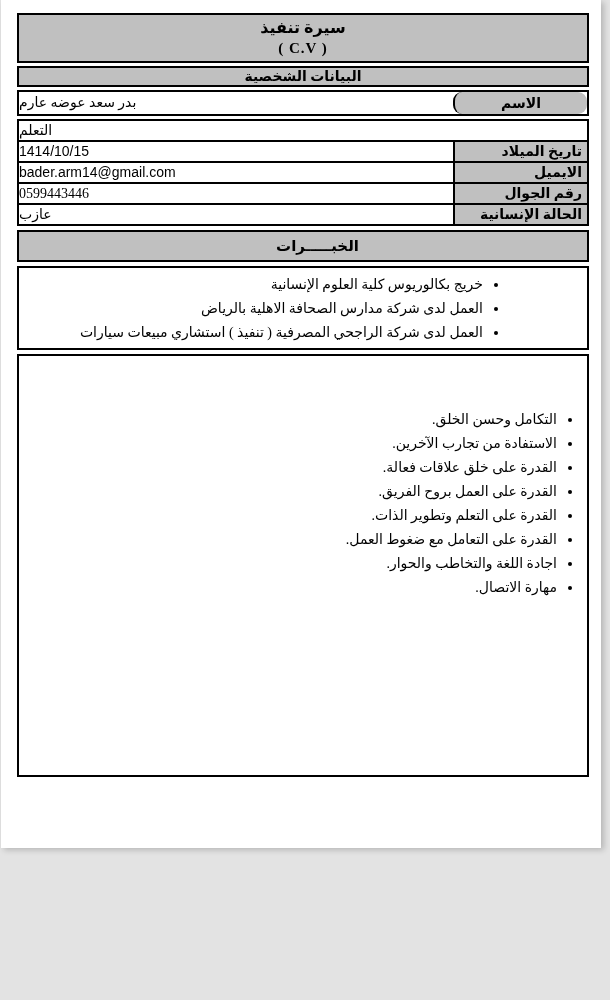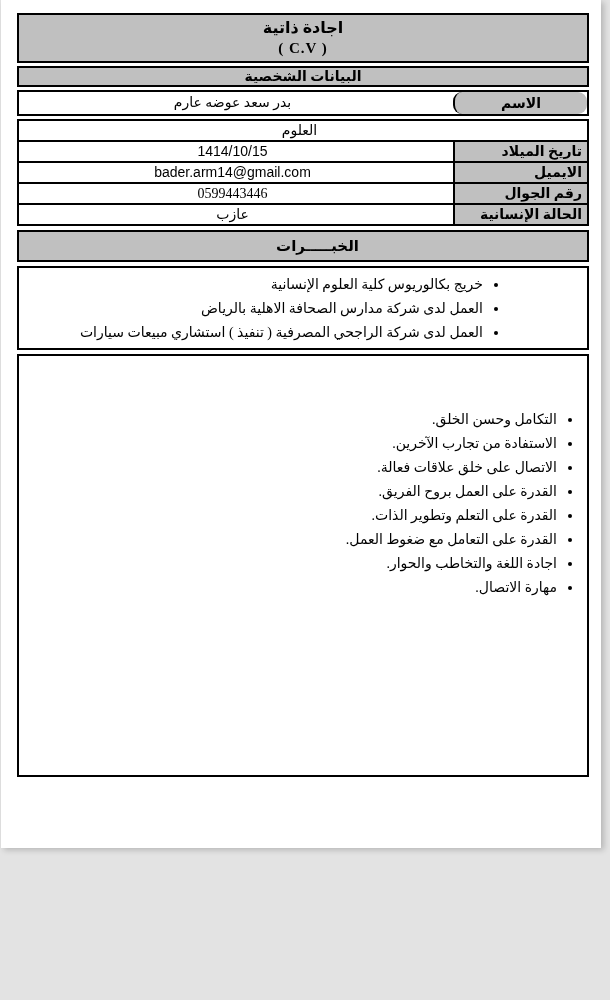--- a/index.html
+++ b/index.html
@@ -36,21 +36,21 @@
   .hdr-exp{height:32px;font-size:15px;margin-bottom:4px;padding-left:29px;}
   .hdr-skills{height:23px;font-size:15px;margin-bottom:4px;}
 
   .name-table{height:26px;margin-bottom:3px;display:flex;}
   .label-cell{
     width:134px;flex:0 0 134px;background:var(--hdr-bg,#c0c0c0);
     border-left:2px solid var(--border,#000);
     font-weight:bold;font-size:14px;box-sizing:border-box;
   }
   .name-table .label-cell{display:flex;align-items:center;justify-content:center;border-radius:9px;}
-  .value-cell{flex:1;text-align:center;padding-right:7px;font-size:14px;overflow:hidden;white-space:nowrap;}
+  .value-cell{flex:1;text-align:left;padding-right:7px;font-size:14px;overflow:hidden;white-space:nowrap;}
   .name-table .value-cell{line-height:22px;}
 
   .info-table{margin-bottom:4px;}
   .info-row{display:flex;height:19px;}
   .info-row + .info-row{border-top:2px solid var(--border,#000);}
   .info-row .label-cell{text-align:right;padding-right:5px;line-height:19px;}
   .info-row .value-cell{line-height:19px;}
   .sans{font-family:"Liberation Sans","DejaVu Sans",sans-serif;font-size:14px;}
 
   .exp-box{height:84px;margin-bottom:4px;padding-top:5px;}
@@ -60,34 +60,34 @@
   ul.exp-list{padding:0 104px 0 0;}
   ul.skills-list{padding:0 30px 0 0;}
 </style>
 </head>
 <body>
 
 <div class="page">
   <div class="content">
 
     <div class="box gray title-box">
-      <div class="title-ar">اجادة ذاتية</div>
+      <div class="title-ar">سيرة تنفيذ</div>
       <div class="title-en" dir="ltr">( C.V )</div>
     </div>
 
     <div class="box gray section-header hdr-personal">البيانات الشخصية</div>
 
     <div class="box name-table">
       <div class="label-cell">الاسم</div>
       <div class="value-cell">بدر سعد عوضه عارم</div>
     </div>
 
     <div class="box info-table">
       <div class="info-row">
-        <div class="value-cell">العلوم</div>
+        <div class="value-cell">التعلم</div>
       </div>
       <div class="info-row">
         <div class="label-cell">تاريخ الميلاد</div>
         <div class="value-cell sans">1414/10/15</div>
       </div>
       <div class="info-row">
         <div class="label-cell">الايميل</div>
         <div class="value-cell sans">bader.arm14@gmail.com</div>
       </div>
       <div class="info-row">
@@ -108,21 +108,21 @@
           <li>العمل لدى شركة مدارس الصحافة الاهلية بالرياض</li>
           <li>العمل لدى شركة الراجحي المصرفية ( تنفيذ ) استشاري مبيعات سيارات</li>
         </ul>
     </div>
 
 
     <div class="box skills-box">
       <ul class="bullets skills-list">
           <li>التكامل وحسن الخلق.</li>
           <li>الاستفادة من تجارب الآخرين.</li>
-          <li>الاتصال على خلق علاقات فعالة.</li>
+          <li>القدرة على خلق علاقات فعالة.</li>
           <li>القدرة على العمل بروح الفريق.</li>
           <li>القدرة على التعلم وتطوير الذات.</li>
           <li>القدرة على التعامل مع ضغوط العمل.</li>
           <li>اجادة اللغة والتخاطب والحوار.</li>
           <li>مهارة الاتصال.</li>
         </ul>
     </div>
 
   </div>
 </div>

